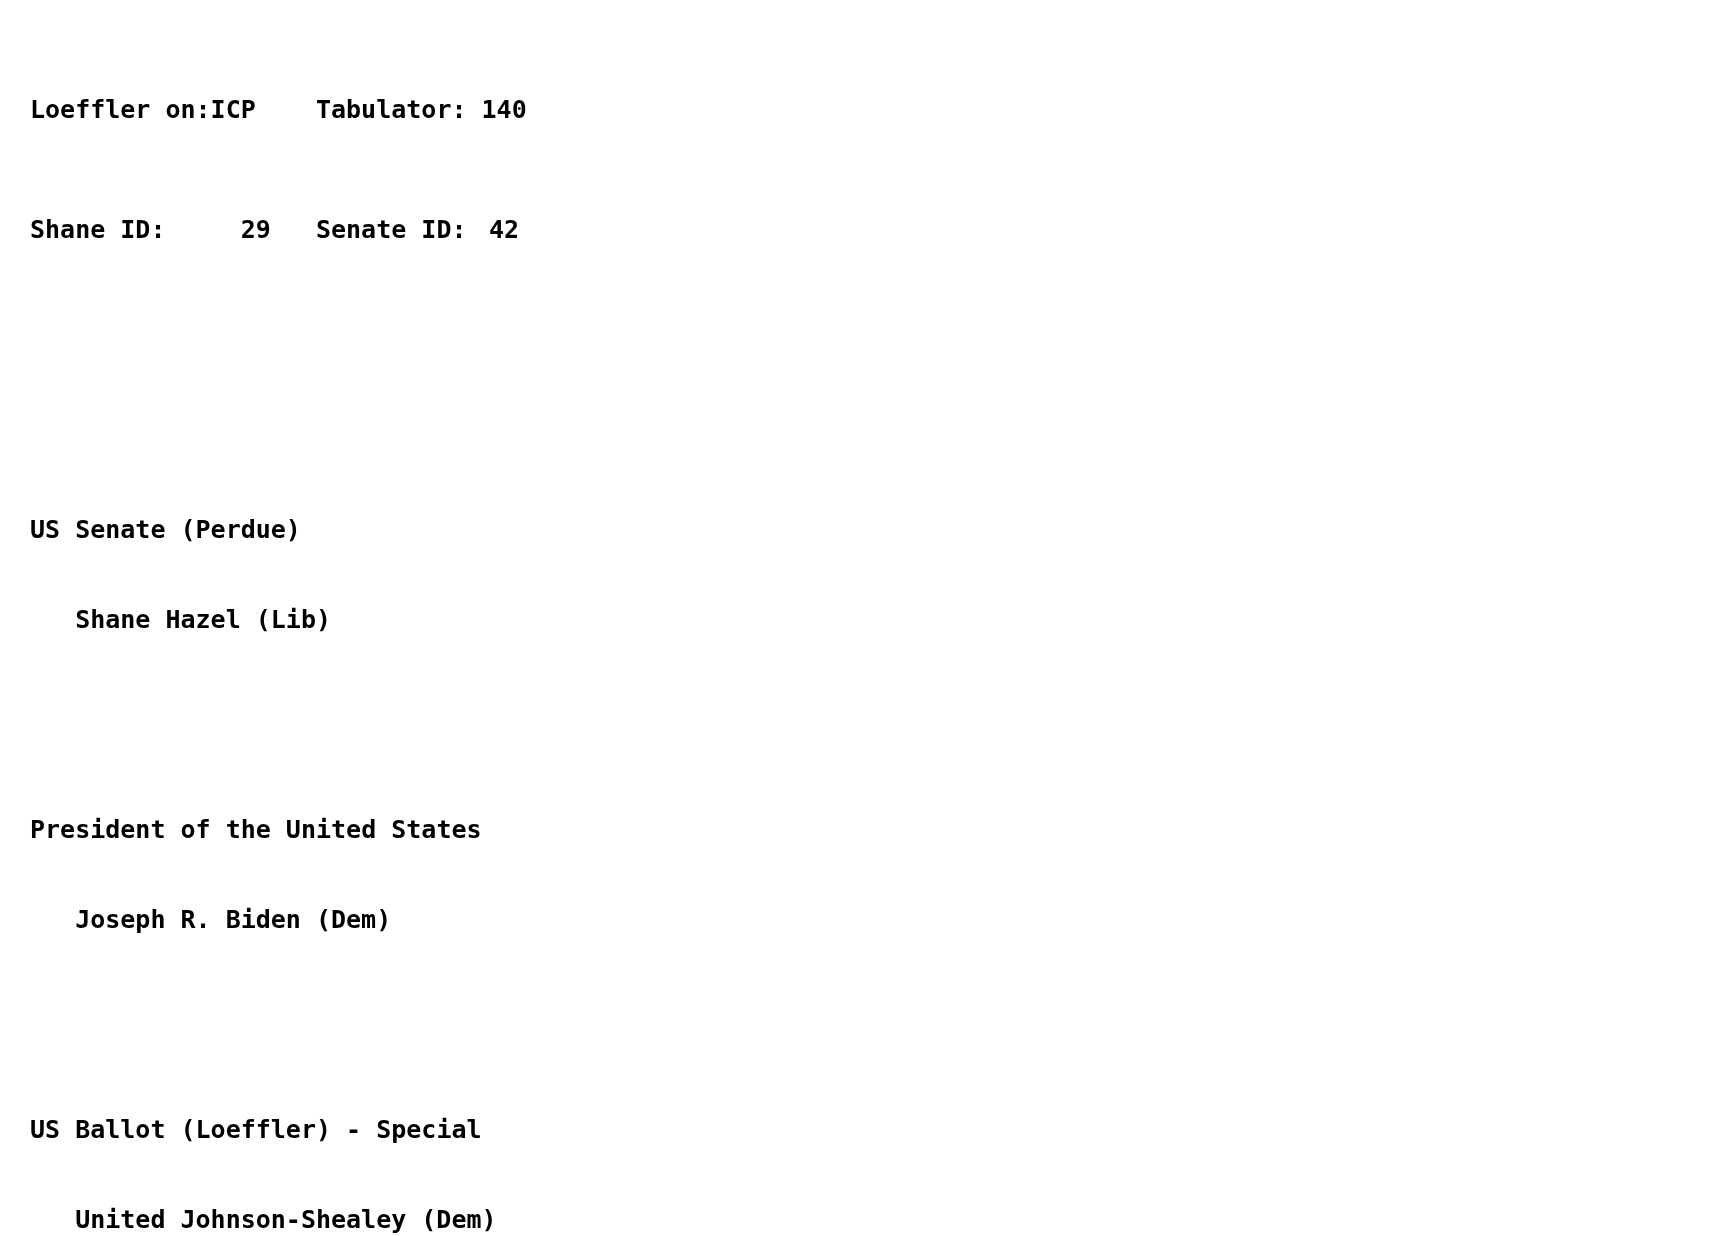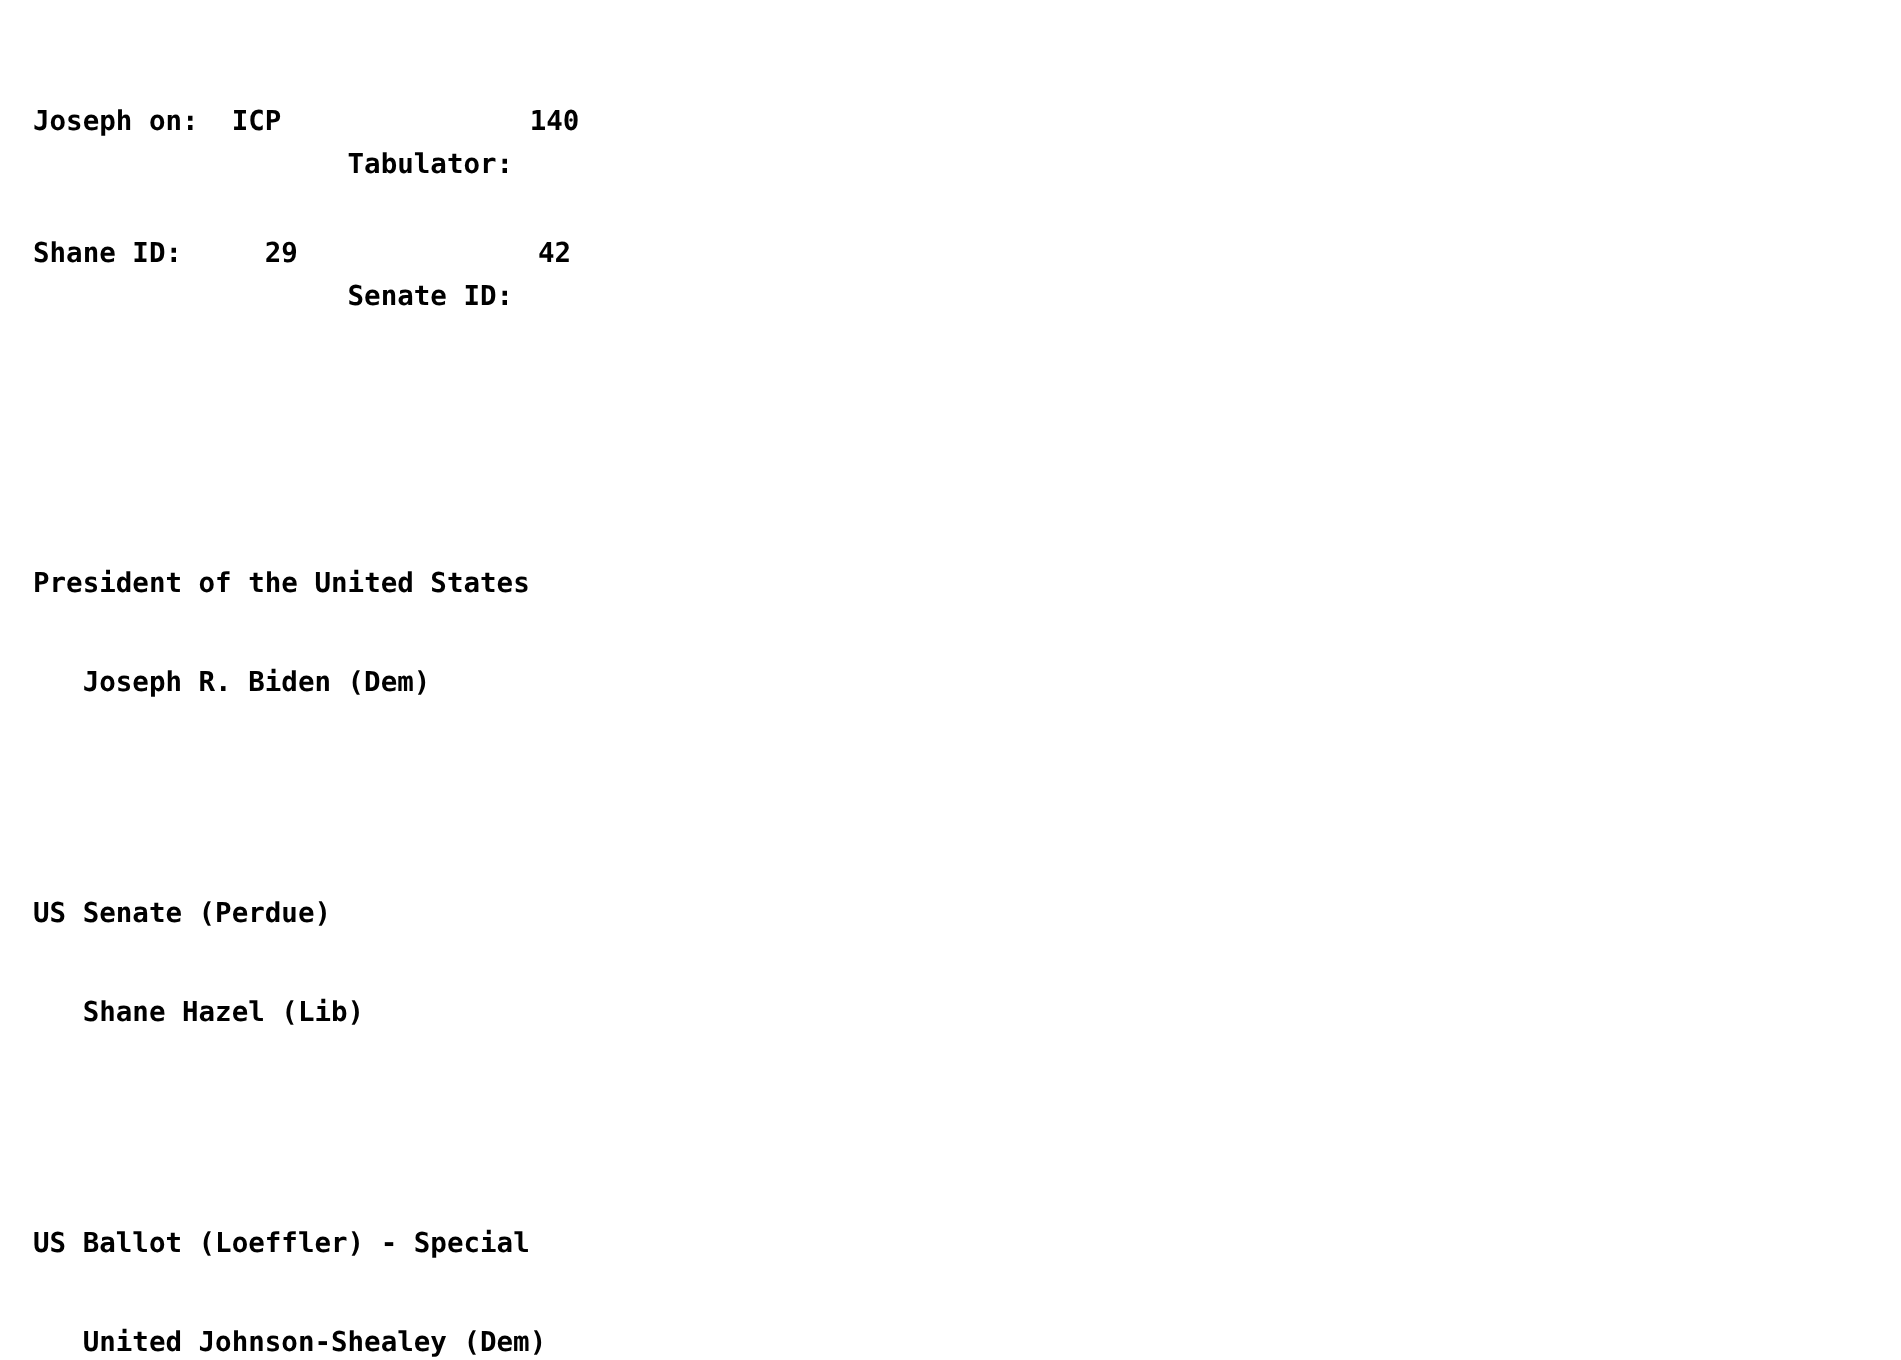--- a/index.html
+++ b/index.html
@@ -27,61 +27,61 @@
     white-space: pre;
   }
   .hline span {
     position: absolute;
     top: 0;
     white-space: pre;
   }
   .c0  { left: 0; }
   .c12 { left: 12ch; }
   .c14 { left: 14ch; width: 2ch; text-align: right; }
-  .c19 { left: 19ch; margin-top: 39px; }
+  .c19 { left: 19ch; }
   .c30 { left: 30ch; width: 3ch; text-align: center; }
   .blank-line {
     height: 30px;
   }
   .line {
     height: 30px;
     white-space: pre;
   }
   .choice {
     padding-left: 3ch;
   }
 </style>
 </head>
 <body>
 
 <div class="tape">
 
   <div class="hline">
-    <span class="c0">Joseph on:</span>
+    <span class="c0">Loeffler on:</span>
     <span class="c12">ICP</span>
     <span class="c19">Tabulator:</span>
     <span class="c30">140</span>
   </div>
 
   <div class="hline">
     <span class="c0">Shane ID:</span>
     <span class="c14">29</span>
     <span class="c19">Senate ID:</span>
     <span class="c30">42</span>
   </div>
 
   <div class="blank-line"></div>
 
   <div>
+    <div class="line contest-name">US Senate (Perdue)</div>
+    <div class="line choice">Shane Hazel (Lib)</div>
+  </div>
+  <div>
     <div class="line contest-name">President of the United States</div>
     <div class="line choice">Joseph R. Biden (Dem)</div>
-  </div>
-  <div>
-    <div class="line contest-name">US Senate (Perdue)</div>
-    <div class="line choice">Shane Hazel (Lib)</div>
   </div>
   <div>
     <div class="line contest-name">US Ballot (Loeffler) - Special</div>
     <div class="line choice">United Johnson-Shealey (Dem)</div>
   </div>
   
   
   
   
   

